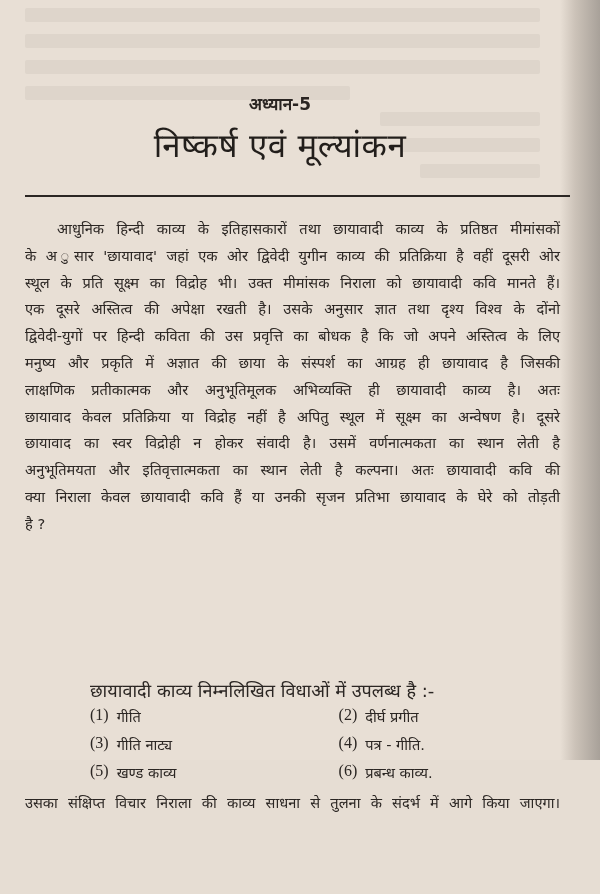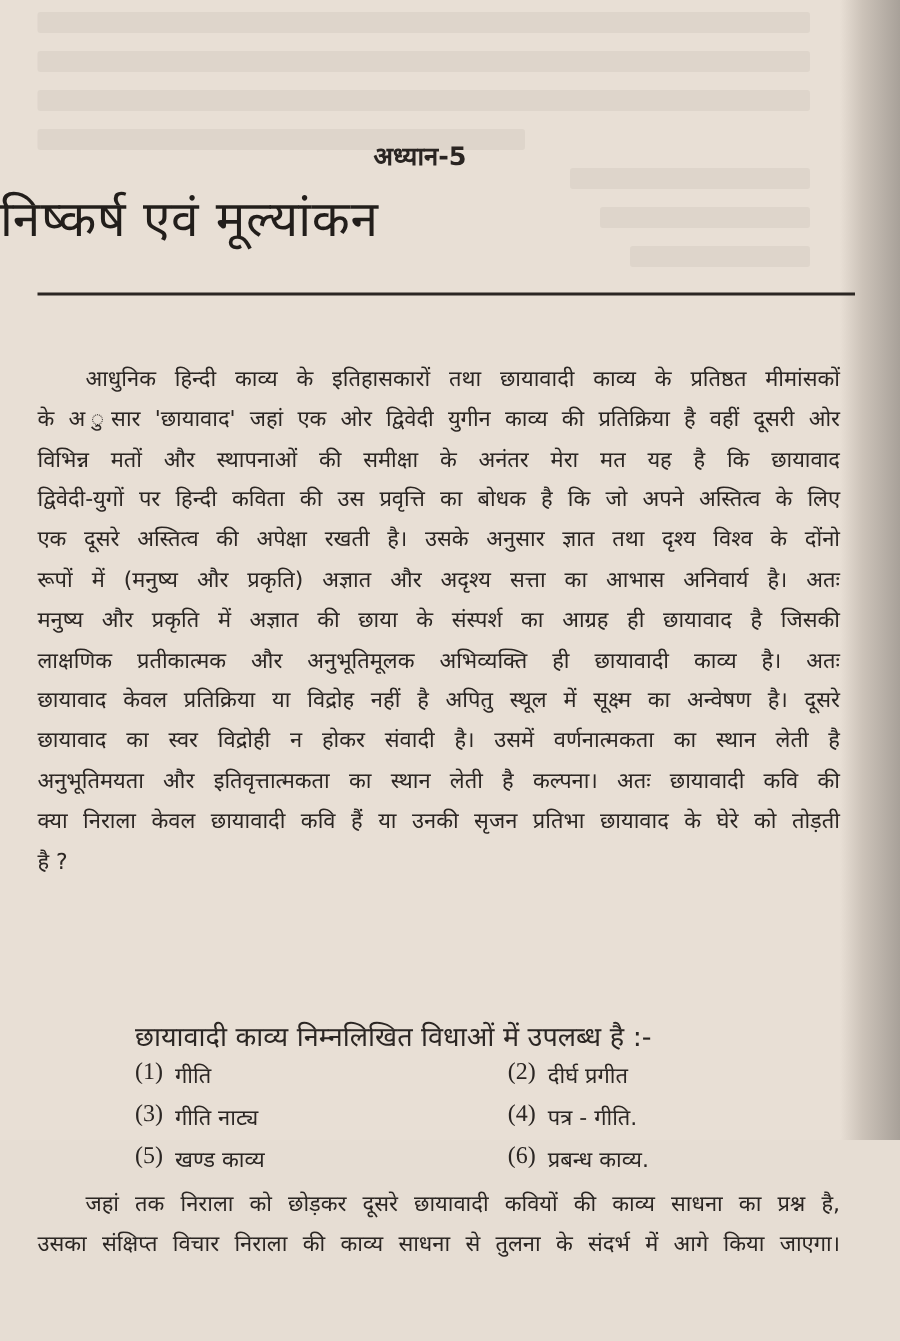--- a/index.html
+++ b/index.html
@@ -36,20 +36,21 @@
       left: 0; width: 560px;
       text-align: center;
       font-size: 17px;
       font-weight: bold;
       color: #2a2522;
     }
     .title {
       position: absolute;
       top: 122px;
       left: 0; width: 560px;
+      text-align: center;
       font-size: 33px;
       color: #221e1b;
       letter-spacing: 0.5px;
     }
     .rule {
       position: absolute;
       top: 195px;
       left: 25px;
       width: 545px;
       height: 0;
@@ -123,27 +124,26 @@
   <div class="bleed" style="top:60px"></div>
   <div class="bleed" style="top:86px;left:25px;right:250px"></div>
   <div class="bleed" style="top:112px;left:380px"></div>
   <div class="bleed" style="top:138px;left:400px"></div>
   <div class="bleed" style="top:164px;left:420px"></div>
 
   <div class="chapter-label">अध्यान-5</div>
   <div class="title">निष्कर्ष एवं मूल्यांकन</div>
   <div class="rule"></div>
 
-  <div class="body-text" style="top:240px">
+  <div class="body-text" style="top:216px">
     <span class="line indent">आधुनिक हिन्दी काव्य के इतिहासकारों तथा छायावादी काव्य के प्रतिष्ठत मीमांसकों</span>
     <span class="line">के अ ुसार 'छायावाद' जहां एक ओर द्विवेदी युगीन काव्य की प्रतिक्रिया है वहीं दूसरी ओर</span>
-    <span class="line">विभिन्न मतों और स्थापनाओं की समीक्षा के अनंतर मेरा मत यह है कि छायावाद</span>
+    <span class="line">स्थूल के प्रति सूक्ष्म का विद्रोह भी। उक्त मीमांसक निराला को छायावादी कवि मानते हैं।</span>
+    <span class="line">एक दूसरे अस्तित्व की अपेक्षा रखती है। उसके अनुसार ज्ञात तथा दृश्य विश्व के दोंनो</span>
     <span class="line">द्विवेदी-युगों पर हिन्दी कविता की उस प्रवृत्ति का बोधक है कि जो अपने अस्तित्व के लिए</span>
-    <span class="line">एक दूसरे अस्तित्व की अपेक्षा रखती है। उसके अनुसार ज्ञात तथा दृश्य विश्व के दोंनो</span>
-    <span class="line">रूपों में (मनुष्य और प्रकृति) अज्ञात और अदृश्य सत्ता का आभास अनिवार्य है। अतः</span>
     <span class="line">मनुष्य और प्रकृति में अज्ञात की छाया के संस्पर्श का आग्रह ही छायावाद है जिसकी</span>
     <span class="line">लाक्षणिक प्रतीकात्मक और अनुभूतिमूलक अभिव्यक्ति ही छायावादी काव्य है। अतः</span>
     <span class="line">छायावाद केवल प्रतिक्रिया या विद्रोह नहीं है अपितु स्थूल में सूक्ष्म का अन्वेषण है। दूसरे</span>
     <span class="line">छायावाद का स्वर विद्रोही न होकर संवादी है। उसमें वर्णनात्मकता का स्थान लेती है</span>
     <span class="line">अनुभूतिमयता और इतिवृत्तात्मकता का स्थान लेती है कल्पना। अतः छायावादी कवि की</span>
     <span class="line">क्या निराला केवल छायावादी कवि हैं या उनकी सृजन प्रतिभा छायावाद के घेरे को तोड़ती</span>
     <span class="line last">है ?</span>
   </div>
 
   <div class="list-intro">छायावादी काव्य निम्नलिखित विधाओं में उपलब्ध है :-</div>
@@ -175,17 +175,16 @@
         <span>खण्ड काव्य</span>
       </div>
       <div class="list-item right">
         <span class="num">(6)</span>
         <span>प्रबन्ध काव्य.</span>
       </div>
     </div>
   </div>
 
   <div class="closing">
-    <span class="line indent">जहां तक निराला को छोड़कर दूसरे छायावादी कवियों की काव्य साधना का प्रश्न है,</span>
     <span class="line">उसका संक्षिप्त विचार निराला की काव्य साधना से तुलना के संदर्भ में आगे किया जाएगा।</span>
   </div>
 
 </div>
 
 </body></html>

